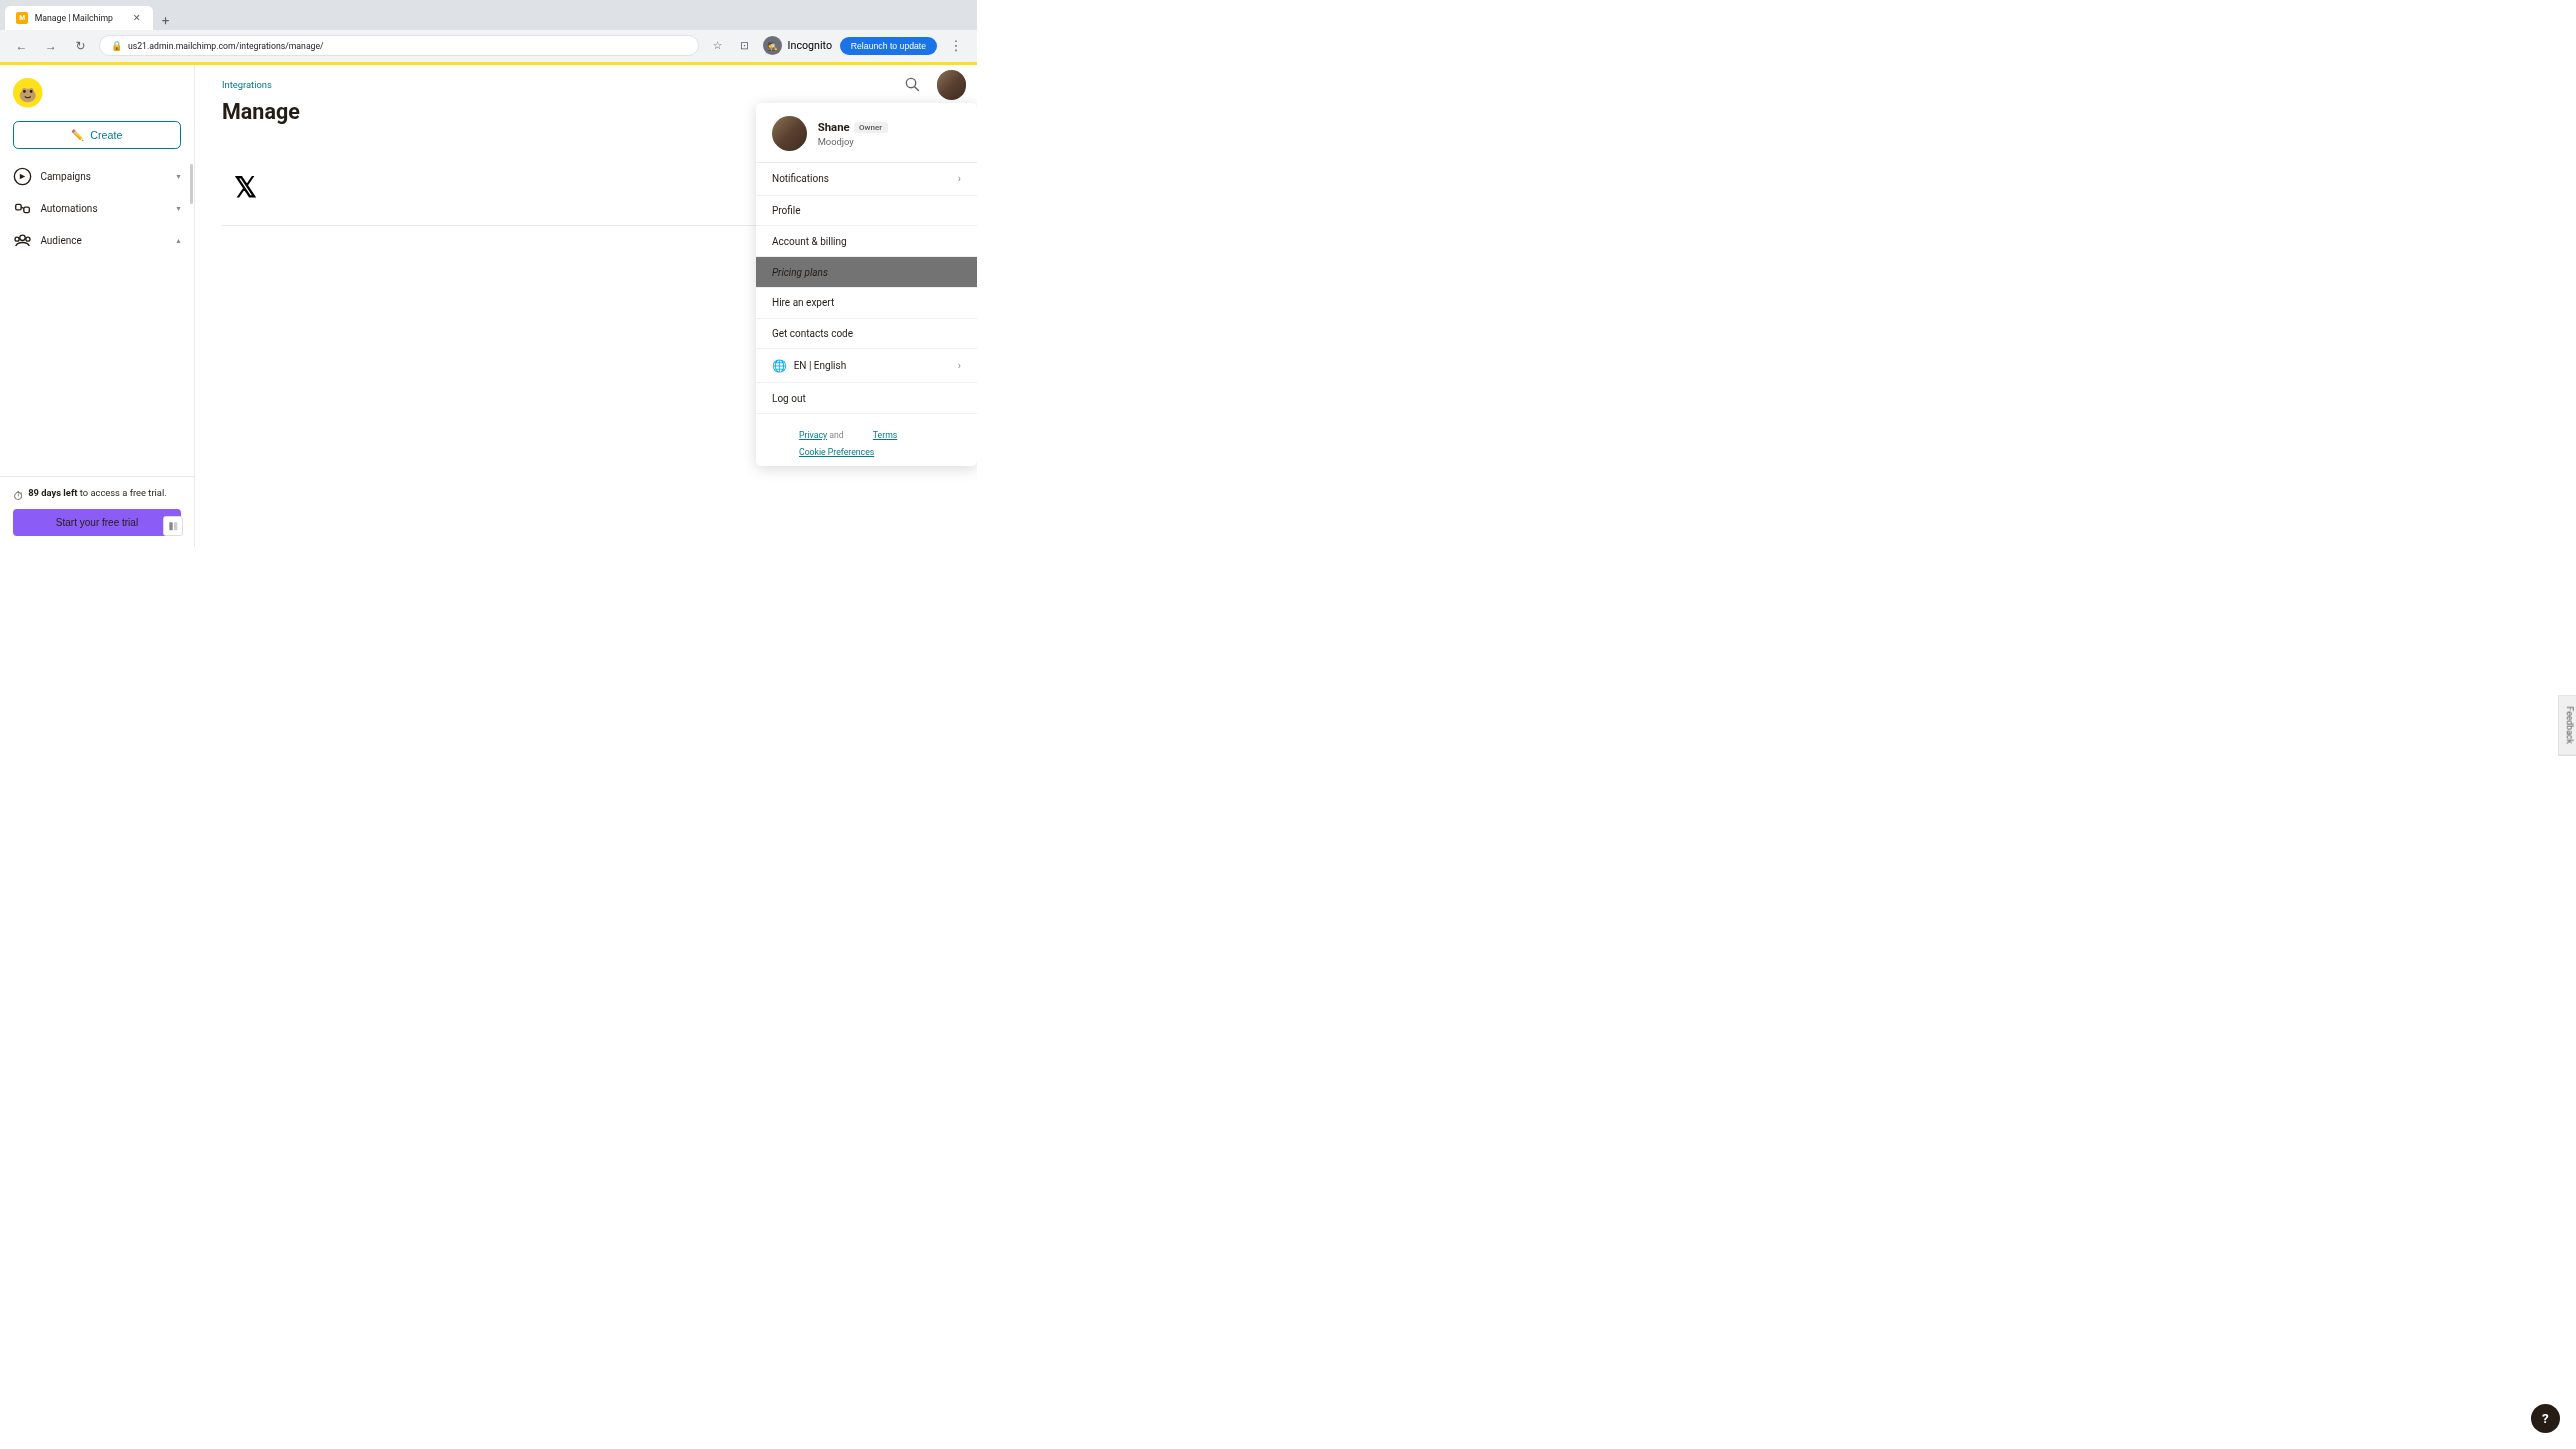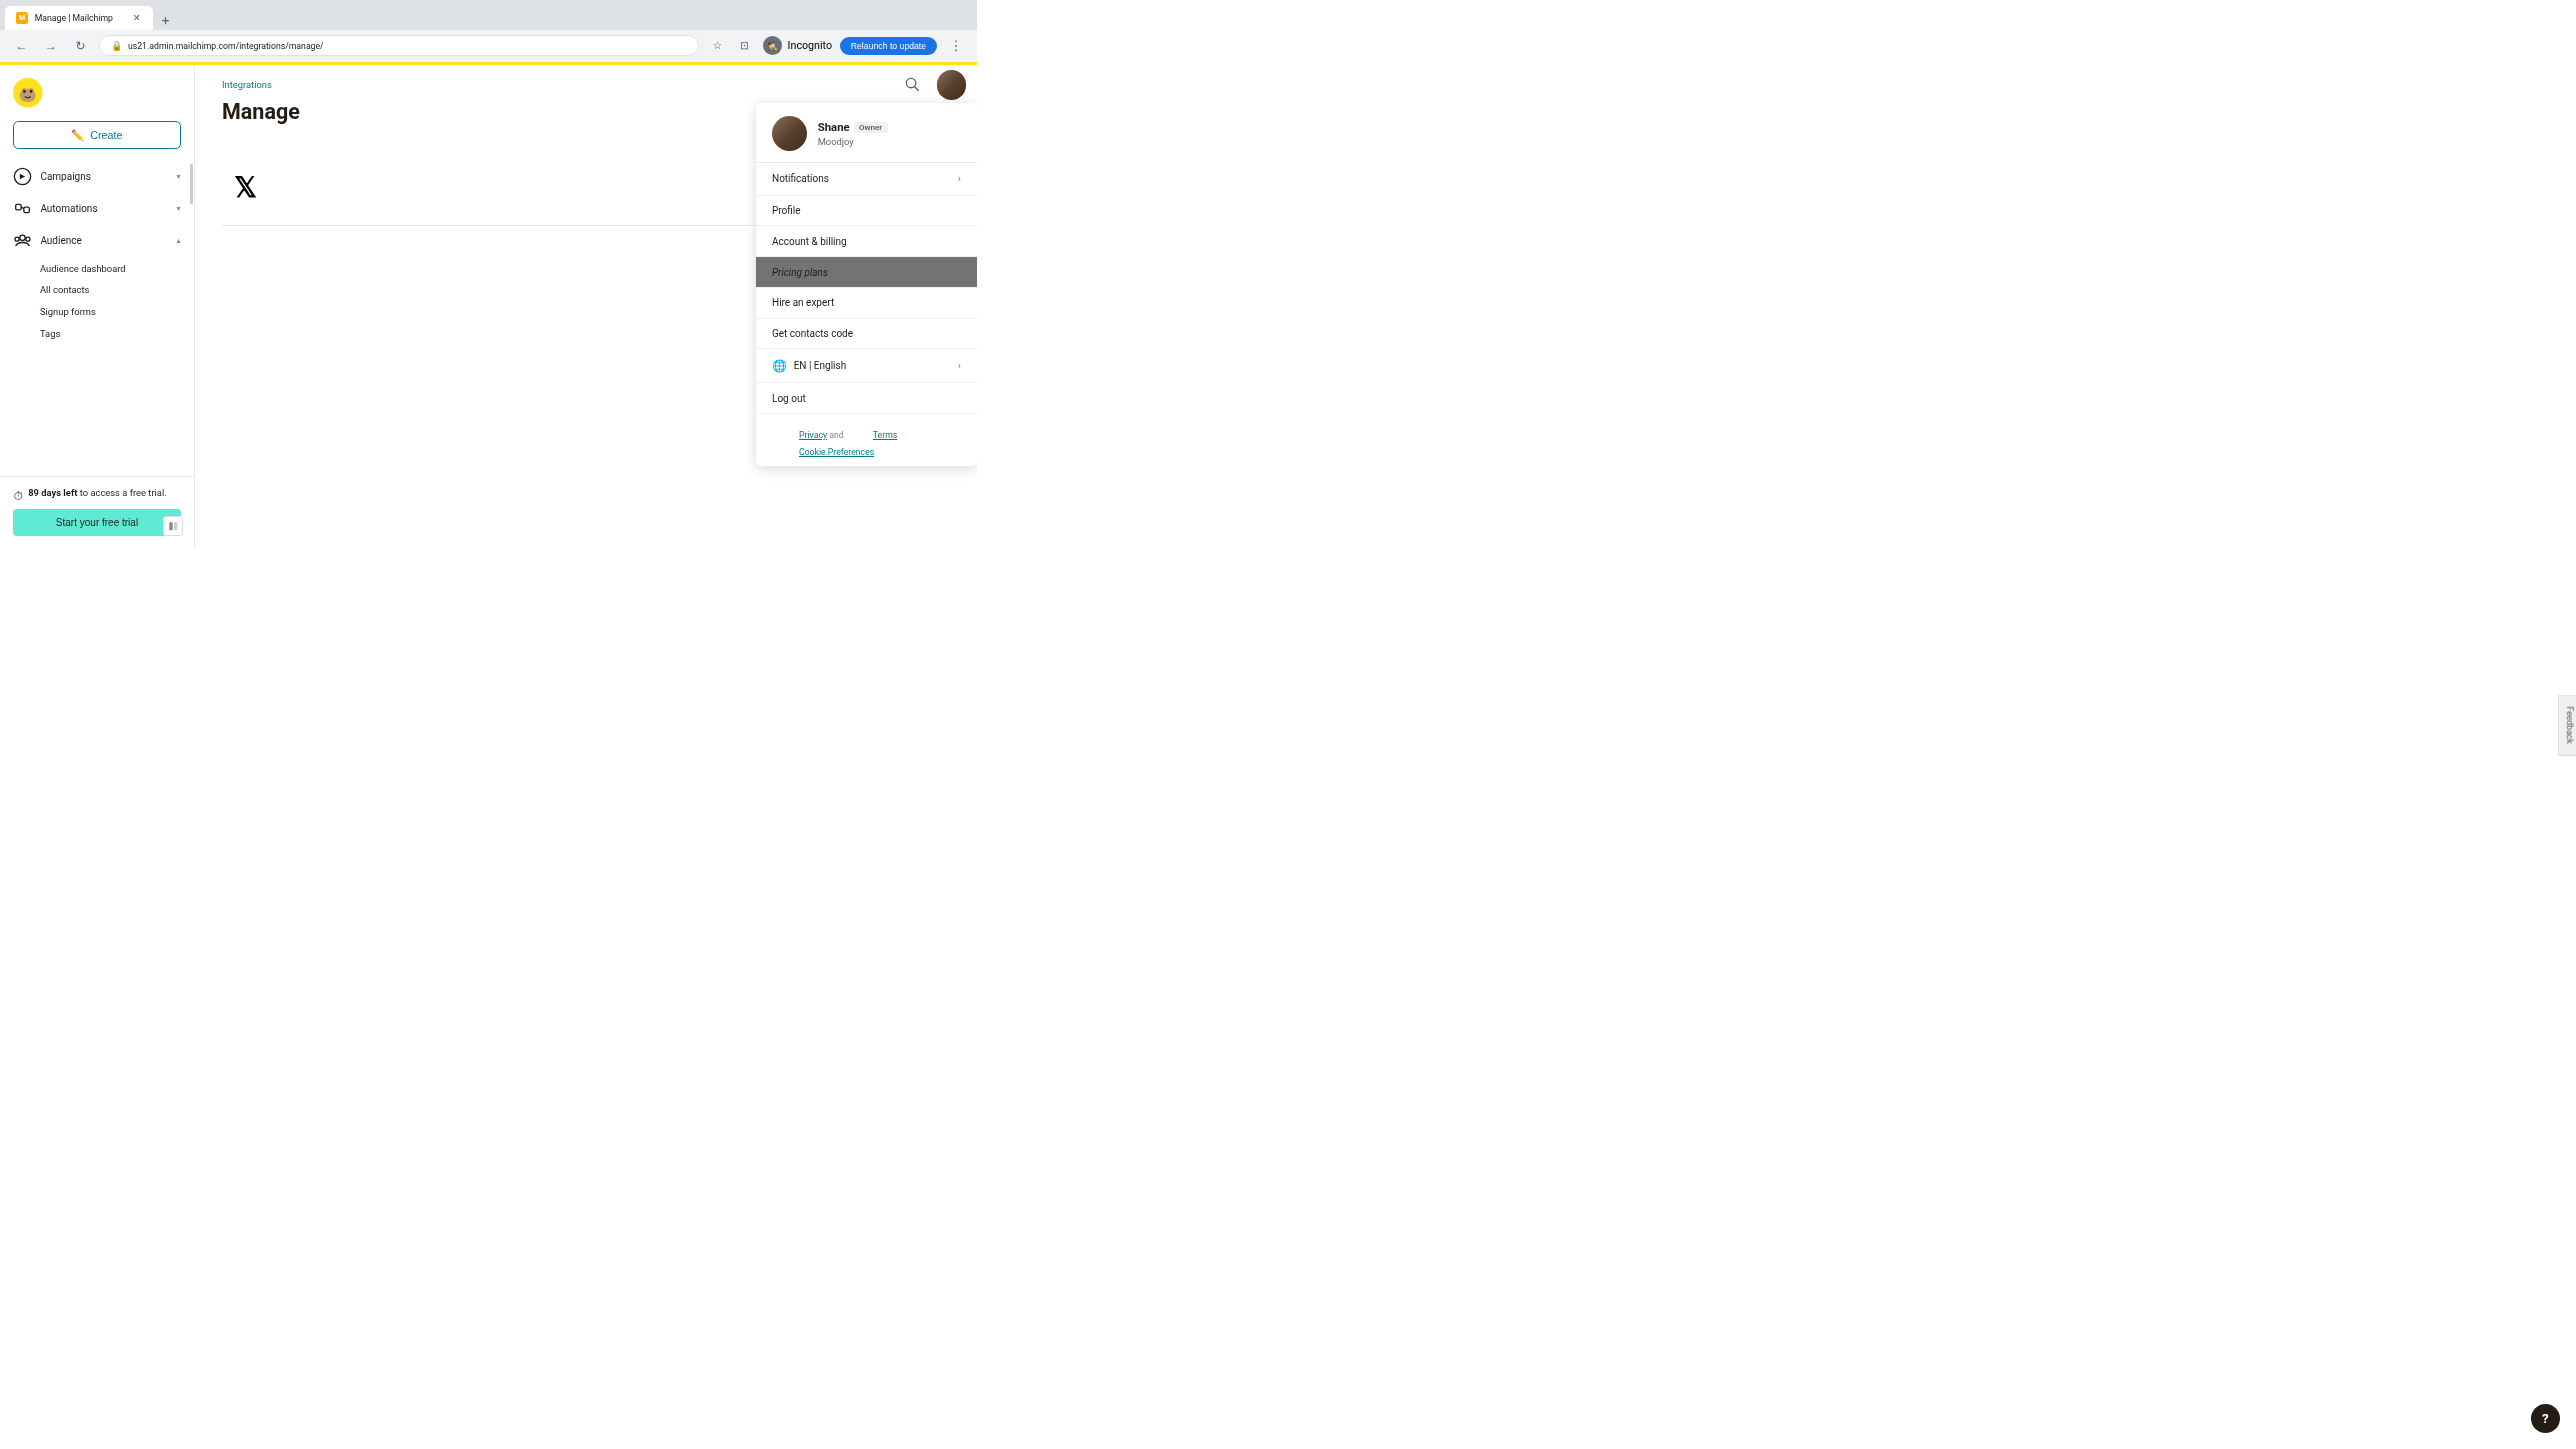--- a/index.html
+++ b/index.html
@@ -44,21 +44,21 @@
     .nav-sub { padding-left: 40px; }
     .nav-sub-item { display: block; padding: 5.4px 13.4px 5.4px 0; font-size: 9.4px; color: #241c15; cursor: pointer; text-decoration: none; }
 
     .sidebar-scrollbar { position: absolute; right: 0; top: 0; width: 5.4px; height: 100%; }
     .sidebar-scroll-thumb { width: 2.7px; height: 40px; background: #ccc; border-radius: 1.3px; margin: 2.7px auto; position: absolute; top: 20%; left: 1.3px; }
 
     
     .trial-banner { padding: 10.7px 13.4px; border-top: 0.7px solid #e9e9e9; margin-top: auto; }
     .trial-days { font-size: 9.4px; color: #241c15; margin-bottom: 6.7px; }
     .trial-days strong { font-weight: 700; }
-    .trial-btn { width: 100%; background: #5eead4; border: none; border-radius: 4px; padding: 8px; font-size: 10px; color: #241c15; cursor: pointer; font-weight: 500; }
+    .trial-btn { width: 100%; background: #8b5cf6; border: none; border-radius: 4px; padding: 8px; font-size: 10px; color: #241c15; cursor: pointer; font-weight: 500; }
 
     .sidebar-collapse-btn { position: absolute; bottom: 10.7px; right: 10.7px; width: 20px; height: 20px; background: #fff; border: 0.7px solid #ddd; border-radius: 2.7px; display: flex; align-items: center; justify-content: center; cursor: pointer; }
 
     
     .main-content { flex: 1; background: #fff; overflow: auto; position: relative; }
     .breadcrumb-area { padding: 13.4px 27px 5.4px; }
     .breadcrumb-link { font-size: 9.4px; color: #007c89; text-decoration: none; }
     .page-title { font-size: 21.5px; font-weight: 700; color: #241c15; padding: 2.7px 27px 13.4px; }
 
     .content-area { padding: 13.4px 27px; }
@@ -188,26 +188,20 @@
       <svg class="nav-icon" viewBox="0 0 28 28" fill="none">
         <circle cx="14" cy="10" r="4" stroke="#241c15" stroke-width="2"></circle>
         <circle cx="6" cy="12" r="3" stroke="#241c15" stroke-width="2"></circle>
         <circle cx="22" cy="12" r="3" stroke="#241c15" stroke-width="2"></circle>
         <path d="M4 22 Q6 17 14 17 Q22 17 24 22" stroke="#241c15" stroke-width="2" fill="none"></path>
       </svg>
       <span class="nav-label">Audience</span>
       <span class="nav-chevron">▴</span>
     </div>
 
-    <div class="nav-sub">
-      <a class="nav-sub-item">Audience dashboard</a>
-      <a class="nav-sub-item">All contacts</a>
-      <a class="nav-sub-item">Signup forms</a>
-      <a class="nav-sub-item">Tags</a>
-    </div>
 
     <div class="trial-banner">
       <div class="trial-days">
         <span style="display:flex; align-items:flex-start; gap:5.4px;">
           <span style="font-size:12px; margin-top:1.3px;">⏱</span>
           <span><strong>89 days left</strong><span> to access a free trial.</span></span>
         </span>
       </div>
       <button class="trial-btn">Start your free trial</button>
     </div>

